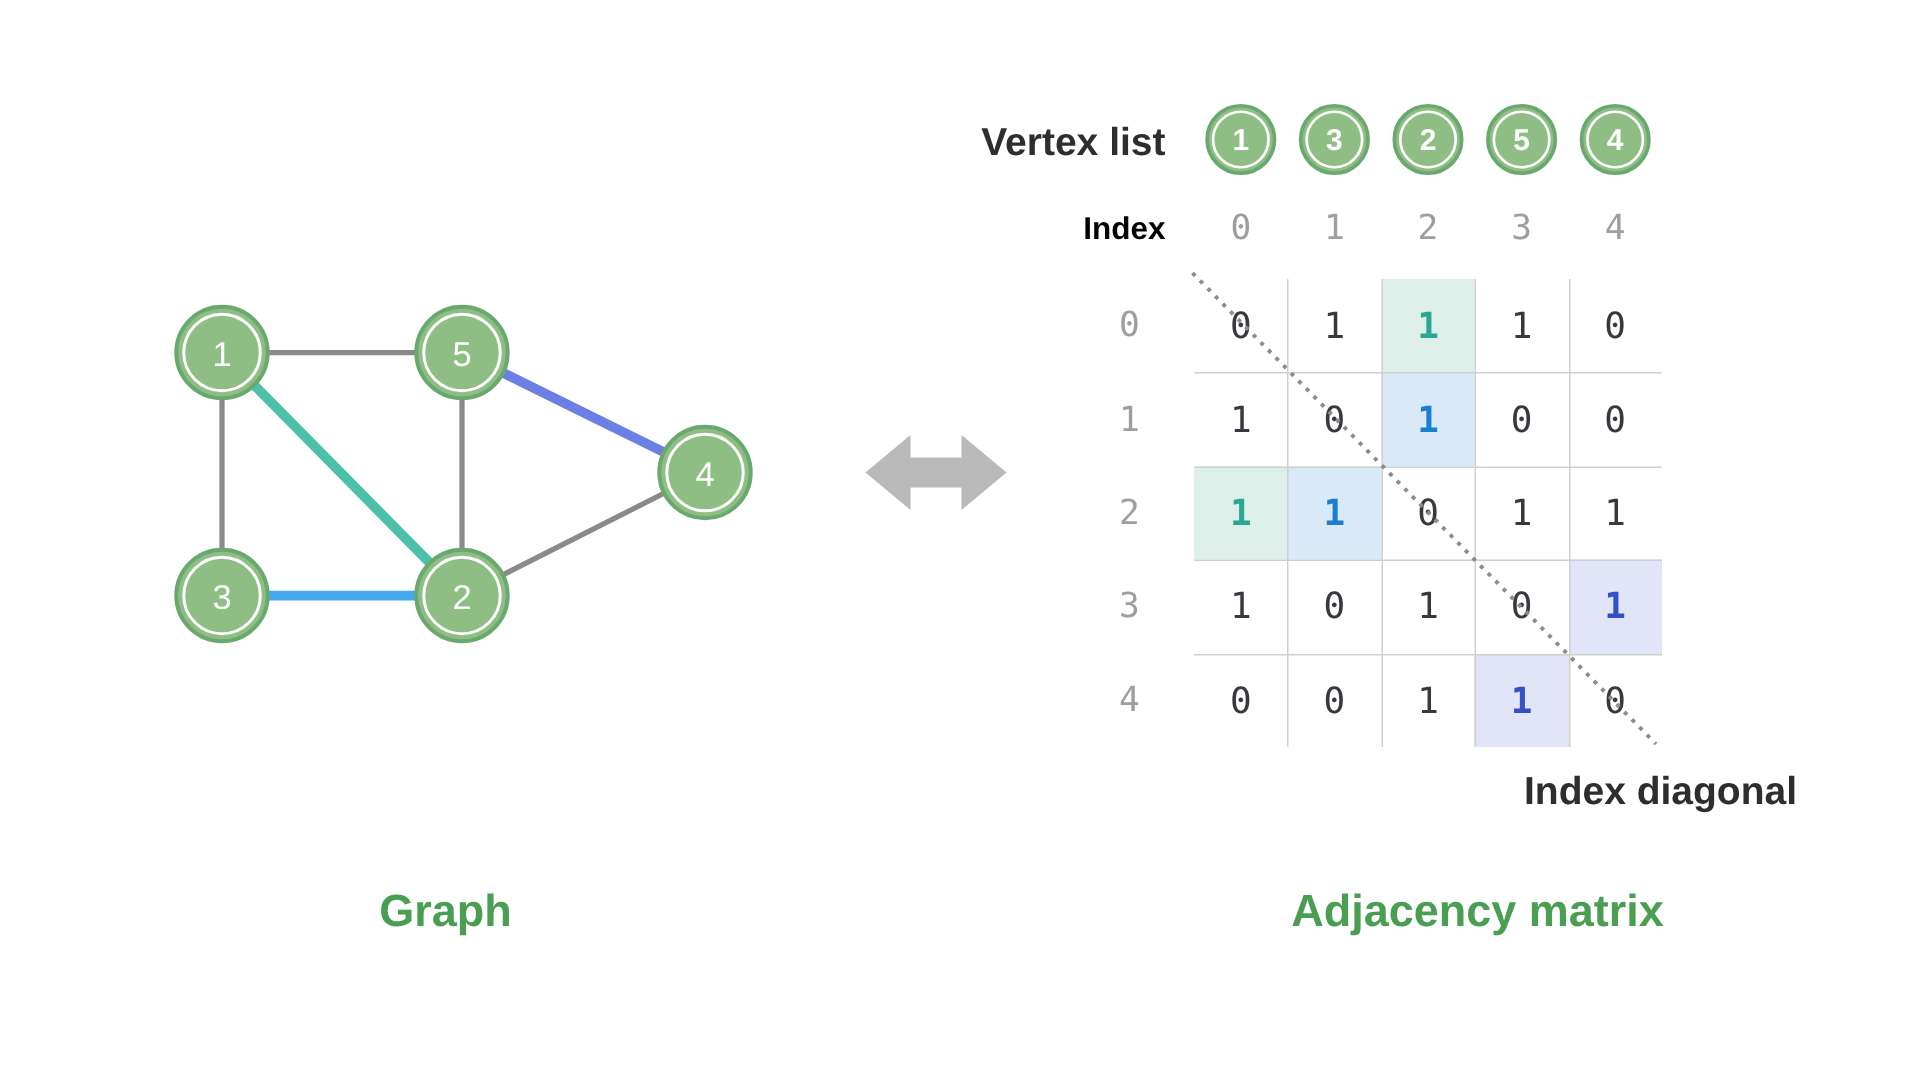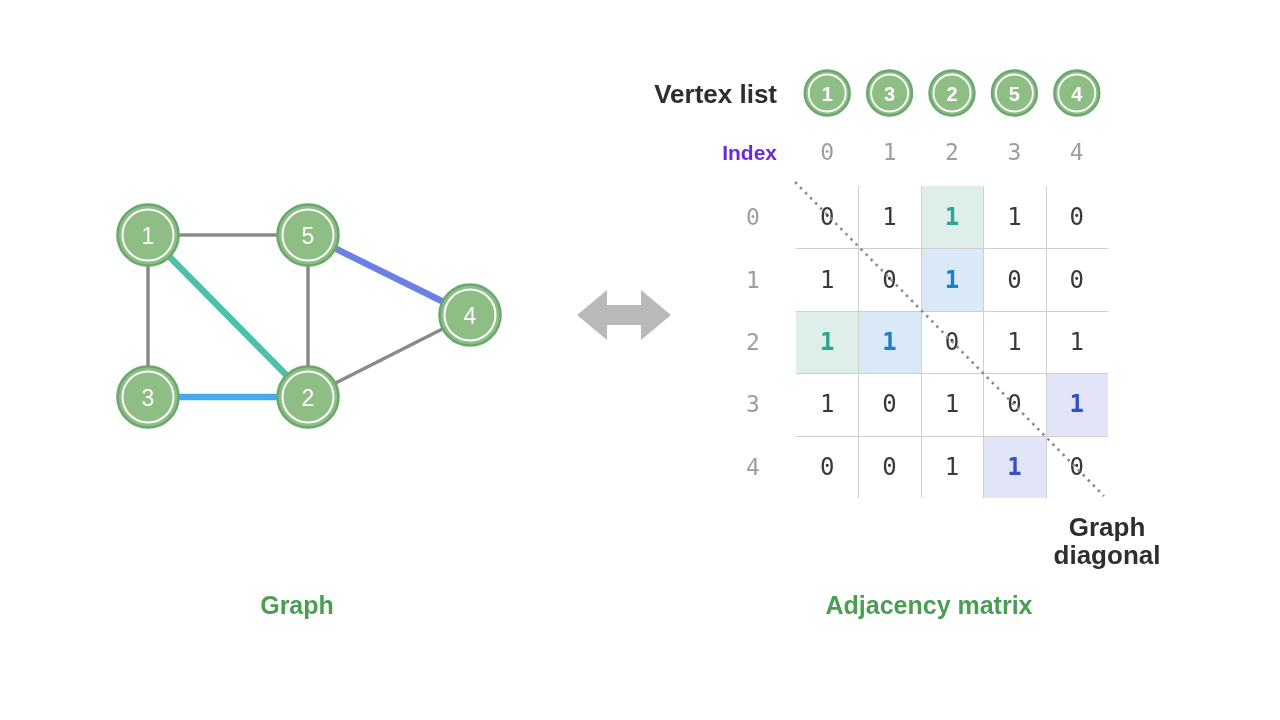--- a/index.html
+++ b/index.html
@@ -3,24 +3,24 @@
 <meta charset="utf-8">
 <style>
   html,body{margin:0;padding:0;background:#fff;}
   #stage{
     position:relative;width:1280px;height:720px;background:#ffffff;
     font-family:"Liberation Sans",sans-serif;overflow:hidden;
   }
   .abs{position:absolute;}
   svg{display:block;overflow:visible;}
   .label-dark{font-weight:bold;font-size:26px;color:#2e2e2e;}
-  .label-gray{font-weight:bold;font-size:21px;color:#6d28d9;}
+  .label-gray{font-weight:bold;font-size:21px;color:#000000;}
   .mono{font-family:"DejaVu Sans Mono",monospace;}
   .idx-num{font-size:23px;color:#9e9e9e;text-align:center;width:44px;line-height:30px;}
-  .caption{font-size:25px;font-weight:bold;text-align:center;}
+  .caption{font-size:30px;font-weight:bold;text-align:center;}
   #matrix-grid{position:absolute;left:796px;top:186px;width:312px;height:312px;}
   .mcell{
     position:absolute;width:62.4px;height:62.4px;display:flex;
     align-items:center;justify-content:center;
     font-family:"DejaVu Sans Mono",monospace;font-size:24px;color:#37393e;
   }
   .mcell.hl{font-weight:bold;}
   .gridline{position:absolute;background:#cfcfcf;}
   #watermark{
     font-family:"DejaVu Sans Mono",monospace;font-size:15px;color:#c9c9c9;
@@ -152,18 +152,18 @@
       <div class="gridline" style="left: 187.2px; top: 0px; width: 1px; height: 312px;"></div>
       <div class="gridline" style="top: 187.2px; left: 0px; height: 1px; width: 312px;"></div>
       <div class="gridline" style="left: 249.6px; top: 0px; width: 1px; height: 312px;"></div>
       <div class="gridline" style="top: 249.6px; left: 0px; height: 1px; width: 312px;"></div>
     </div>
 
   <svg id="diag-svg" class="abs" style="left:770px;top:160px;" width="360" height="360" viewBox="0 0 360 360">
     <line id="diag-line" x1="25" y1="22" x2="334" y2="336" fill="none" stroke-width="2.6" stroke-dasharray="2.6,4.6" stroke="#8c8c8c"></line>
   </svg>
 
-  <div id="main-diagonal-label" class="abs label-dark" style="left:1012px;top:513px;line-height:28px;">Graph diagonal</div>
+  <div id="main-diagonal-label" class="abs label-dark" style="left:1012px;top:513px;line-height:28px;">Index diagonal</div>
 
   <div class="abs caption" id="graph-caption" style="left: 172px; top: 591px; width: 250px; color: rgb(74, 158, 82);">Graph</div>
-  <div class="abs caption" id="matrix-caption" style="left: 804px; top: 591px; width: 250px; color: rgb(74, 158, 82);">Adjacency matrix</div>
+  <div class="abs caption" id="matrix-caption" style="left: 860px; top: 591px; width: 250px; color: rgb(74, 158, 82);">Adjacency matrix</div>
 
 </div>
 
 </body></html>

